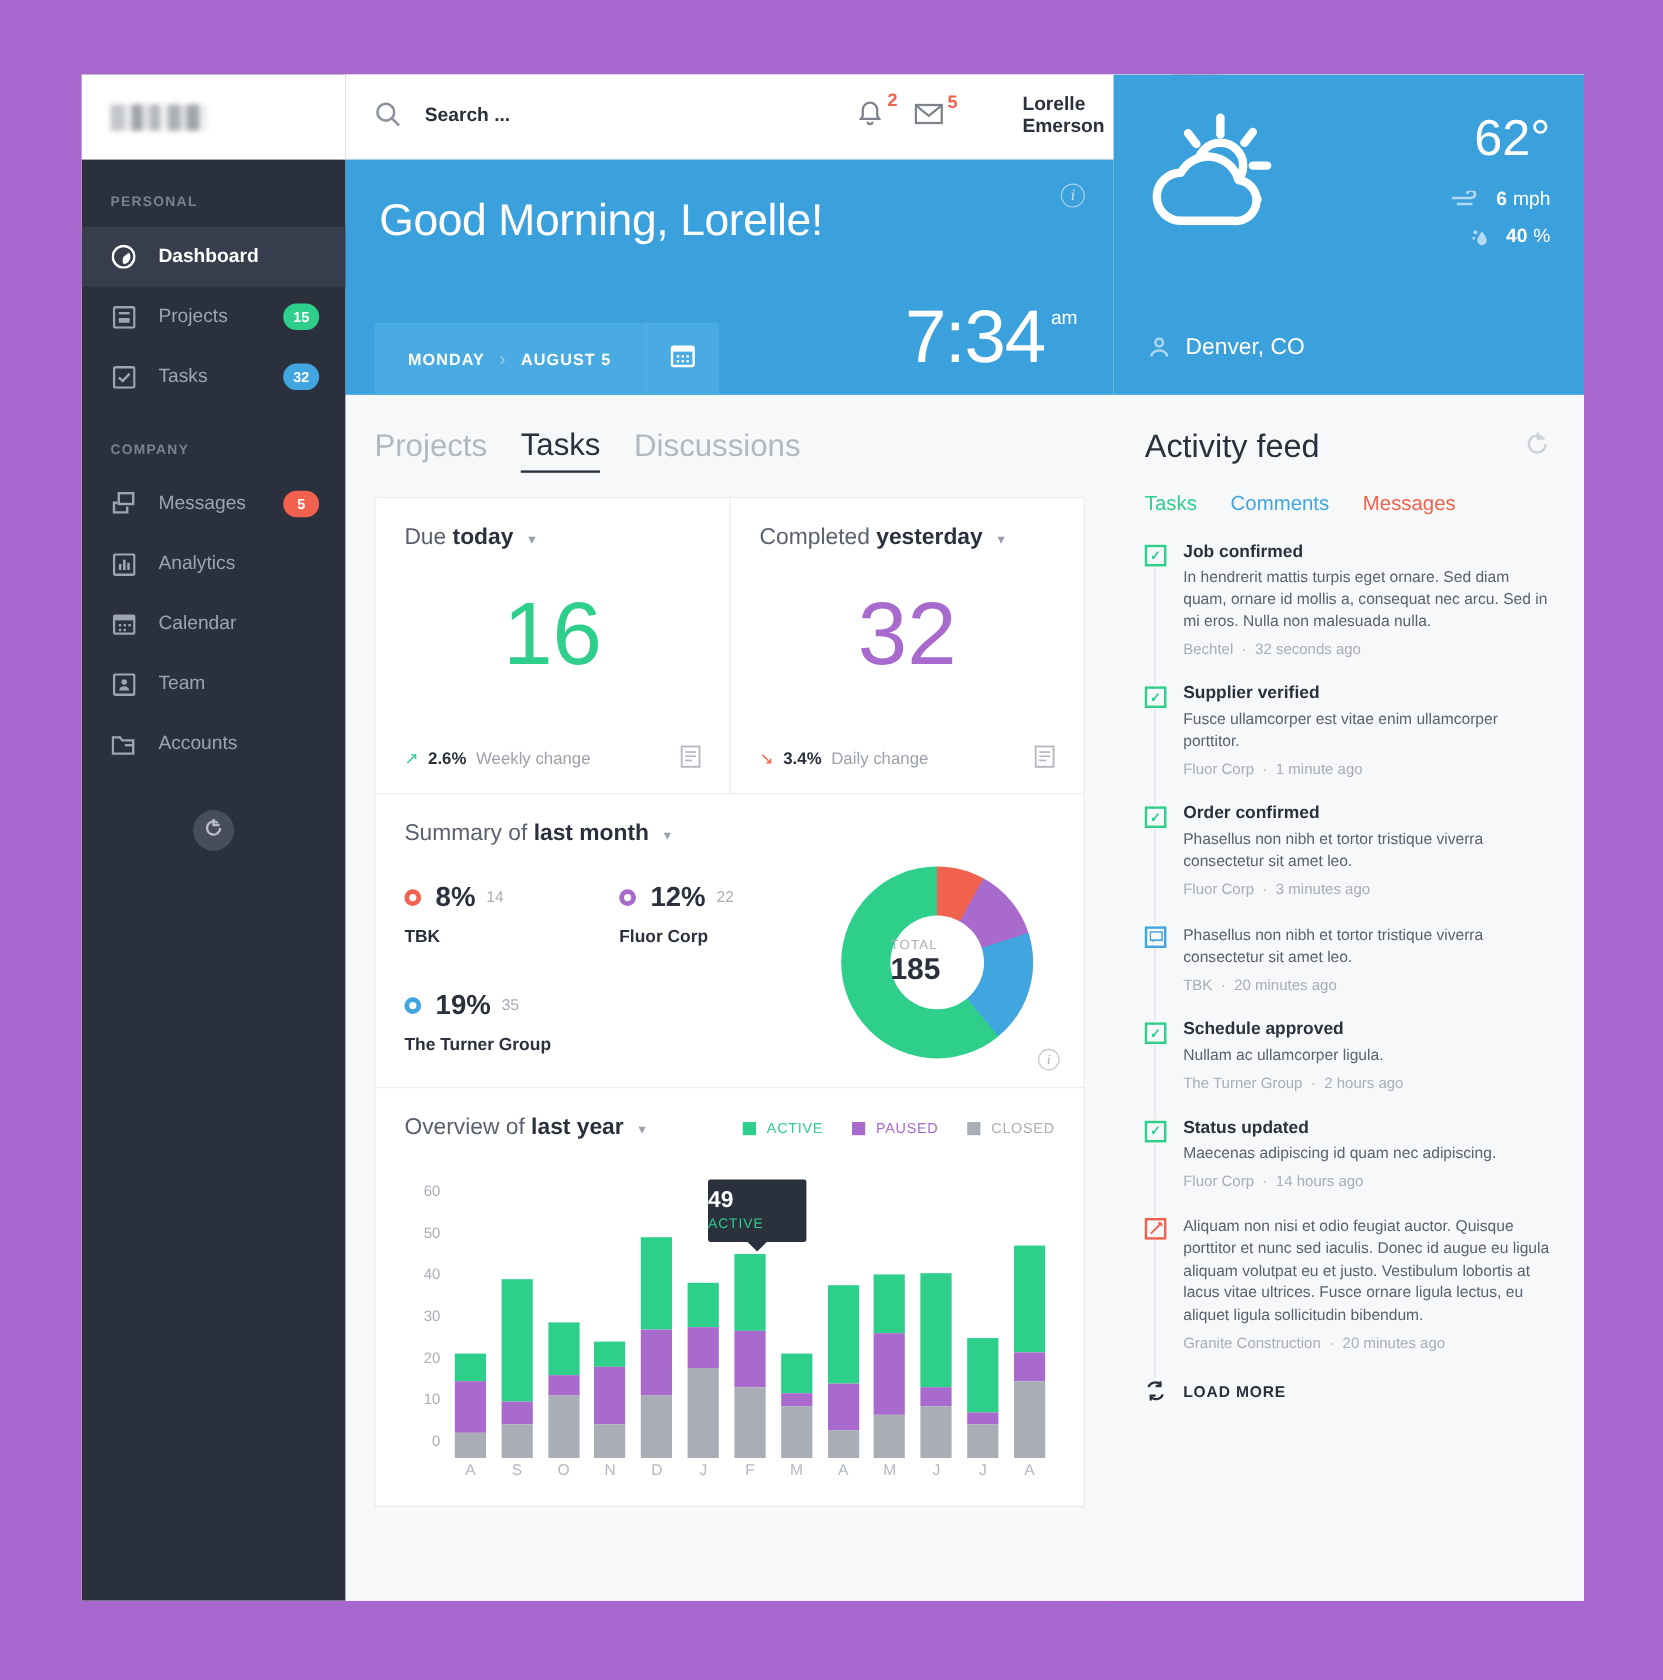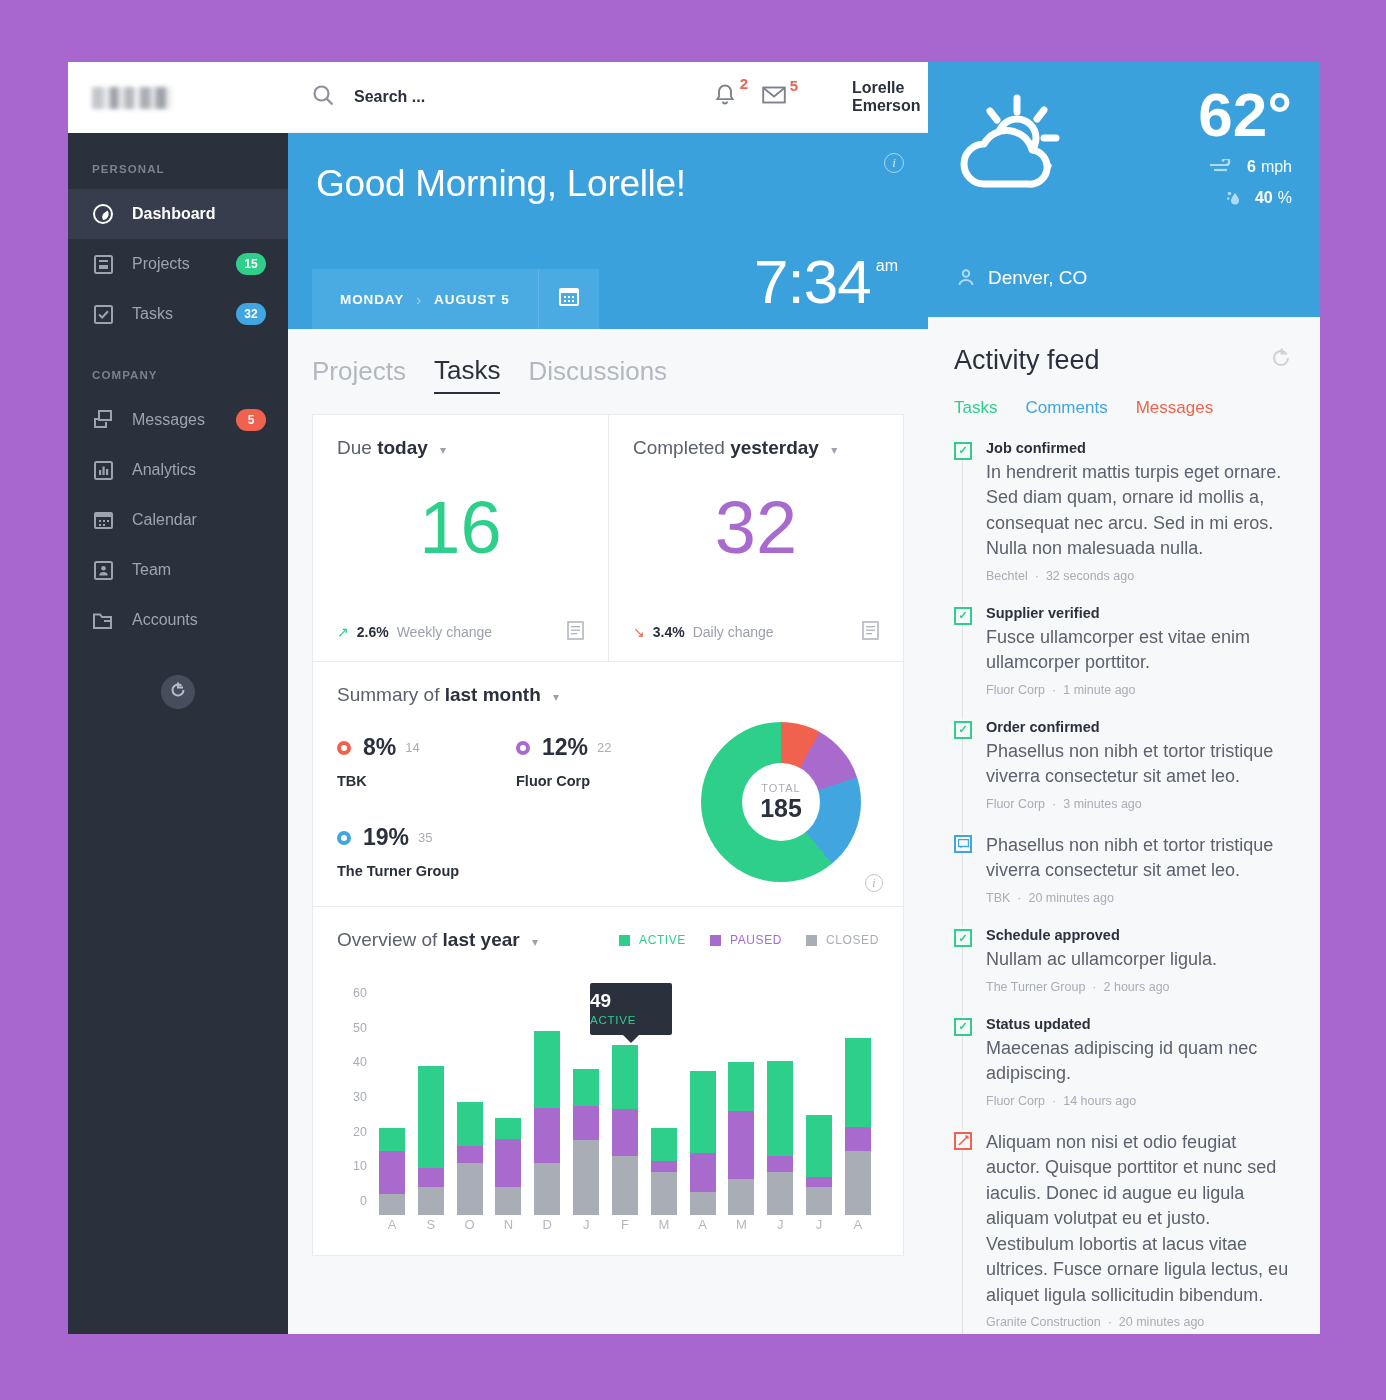--- a/index.html
+++ b/index.html
@@ -184,21 +184,21 @@
     flex: 0 0 14px;
   }
   .sumitem .pc { font-size: 23px; font-weight: bold; color: #2b303d; }
   .sumitem .cnt { font-size: 13px; color: #a8adb6; margin-left: 9px; }
   .sumitem .nm { font-size: 14.5px; color: #2b303d; margin-top: 12px; font-weight: bold; }
   .donutwrap { flex: 0 0 172px; display: flex; align-items: center; justify-content: center;
     margin-right: 12px; margin-top: -12px; }
   .donut { position: relative; width: 160px; height: 160px; }
   .donut .hole {
     position: absolute; left: 41px; top: 41px; width: 78px; height: 78px; border-radius: 50%;
-    background: #fff; display: flex; flex-direction: column; align-items: center; justify-content: center;
+    background: #fff; display: flex; flex-direction: column; justify-content: center;
   }
   .donut .hole .tl { font-size: 11px; letter-spacing: 1px; color: #a8adb6; }
   .donut .hole .tv { font-size: 25px; font-weight: bold; color: #2b303d; }
   .sum-info {
     position: absolute; right: 20px; bottom: 14px; width: 18px; height: 18px; border-radius: 50%;
     border: 1.5px solid #c2c6cd; color: #aeb3bb; font-size: 12px; font-style: italic;
     font-family: "Liberation Serif", serif; display: flex; align-items: center; justify-content: center;
     cursor: pointer;
   }
 
@@ -232,21 +232,21 @@
     border-top: 8px solid #2b303d;
   }
 
   
   .right { width: 392px; flex: 0 0 392px; display: flex; flex-direction: column; background: #f7f8f9; }
   .weather {
     height: 267px; background: #3ba1dd; position: relative; padding: 30px 28px;
     color: #fff;
   }
   .wx-temp { position: absolute; right: 28px; top: 22px; text-align: right; }
-  .wx-temp .deg { font-size: 62px; font-weight: 700; line-height: 62px; }
+  .wx-temp .deg { font-size: 42px; font-weight: 400; line-height: 62px; }
   .wx-row { display: flex; align-items: center; justify-content: flex-end; margin-top: 12px; }
   .wx-row .ico { margin-right: 12px; opacity: .75; display: flex; }
   .wx-row .val { font-size: 16px; font-weight: bold; }
   .wx-row .unit { font-size: 16px; font-weight: normal; margin-left: 5px; }
   .wx-loc { position: absolute; left: 28px; bottom: 28px; display: flex; align-items: center;
             font-size: 19px; }
   .wx-loc .pin { margin-right: 12px; opacity: .8; display: flex; }
 
   .feed { flex: 1 1 auto; background: #f7f8f9; padding: 28px 28px 0 26px; overflow: hidden; }
   .feedhead { display: flex; align-items: center; }
@@ -259,21 +259,21 @@
            position: relative; z-index: 2; background: #f7f8f9; }
   .ficon .box {
     width: 18px; height: 18px; border: 2px solid #2ece8b; display: flex;
     align-items: center; justify-content: center; color: #2ece8b; font-size: 11px; font-weight: bold;
   }
   .ficon .box.blue { border-color: #41a5e0; color: #41a5e0; }
   .ficon .box.red { border-color: #f0624d; color: #f0624d; }
   .fline { position: absolute; left: 8px; top: 20px; bottom: -22px; width: 1px; background: #dfe2e6; }
   .fbody { flex: 1 1 auto; }
   .fbody .ft { font-size: 14.5px; font-weight: bold; color: #2b303d; margin-bottom: 4px; }
-  .fbody .fd { font-size: 18px; color: #5b616e; line-height: 1.42; }
+  .fbody .fd { font-size: 13px; color: #5b616e; line-height: 1.42; }
   .fbody .fm { font-size: 12.5px; color: #a8adb6; margin-top: 7px; }
   .fbody .fm .dot { margin: 0 7px; }
   .loadmore { display: flex; align-items: center; margin-top: 24px; padding-bottom: 26px;
               font-size: 13px; font-weight: bold; letter-spacing: .7px; color: #2b303d; cursor: pointer; }
   .loadmore .lmico { margin-right: 14px; display: flex; }
 </style>
 </head>
 <body>
 
 <div class="app">

